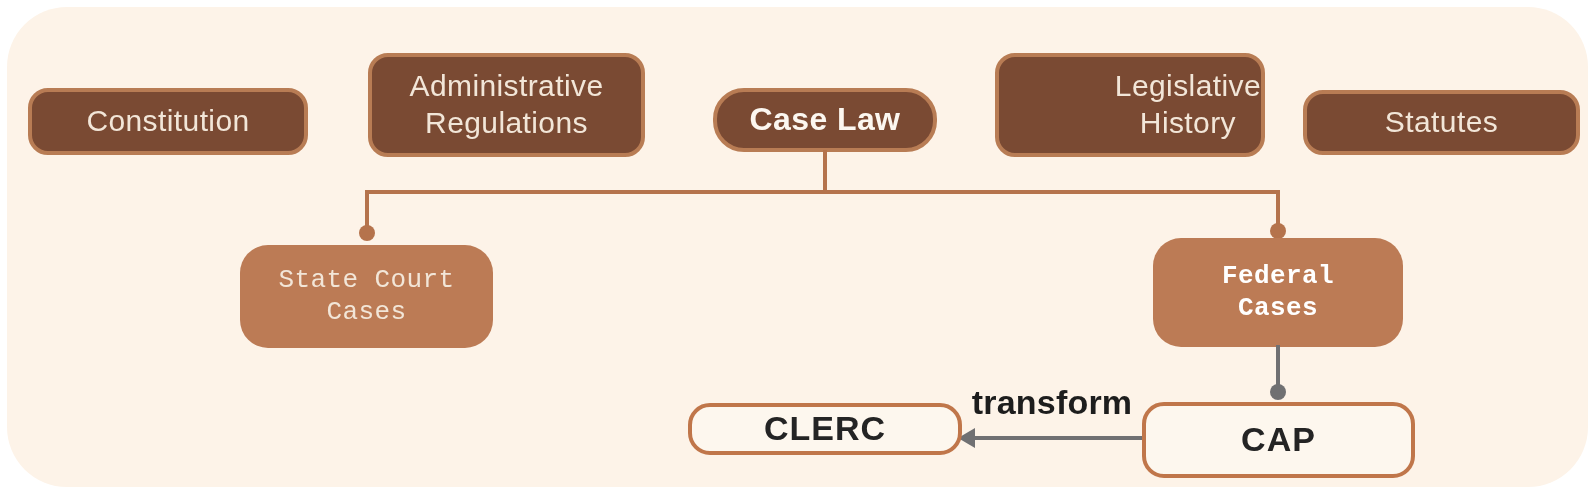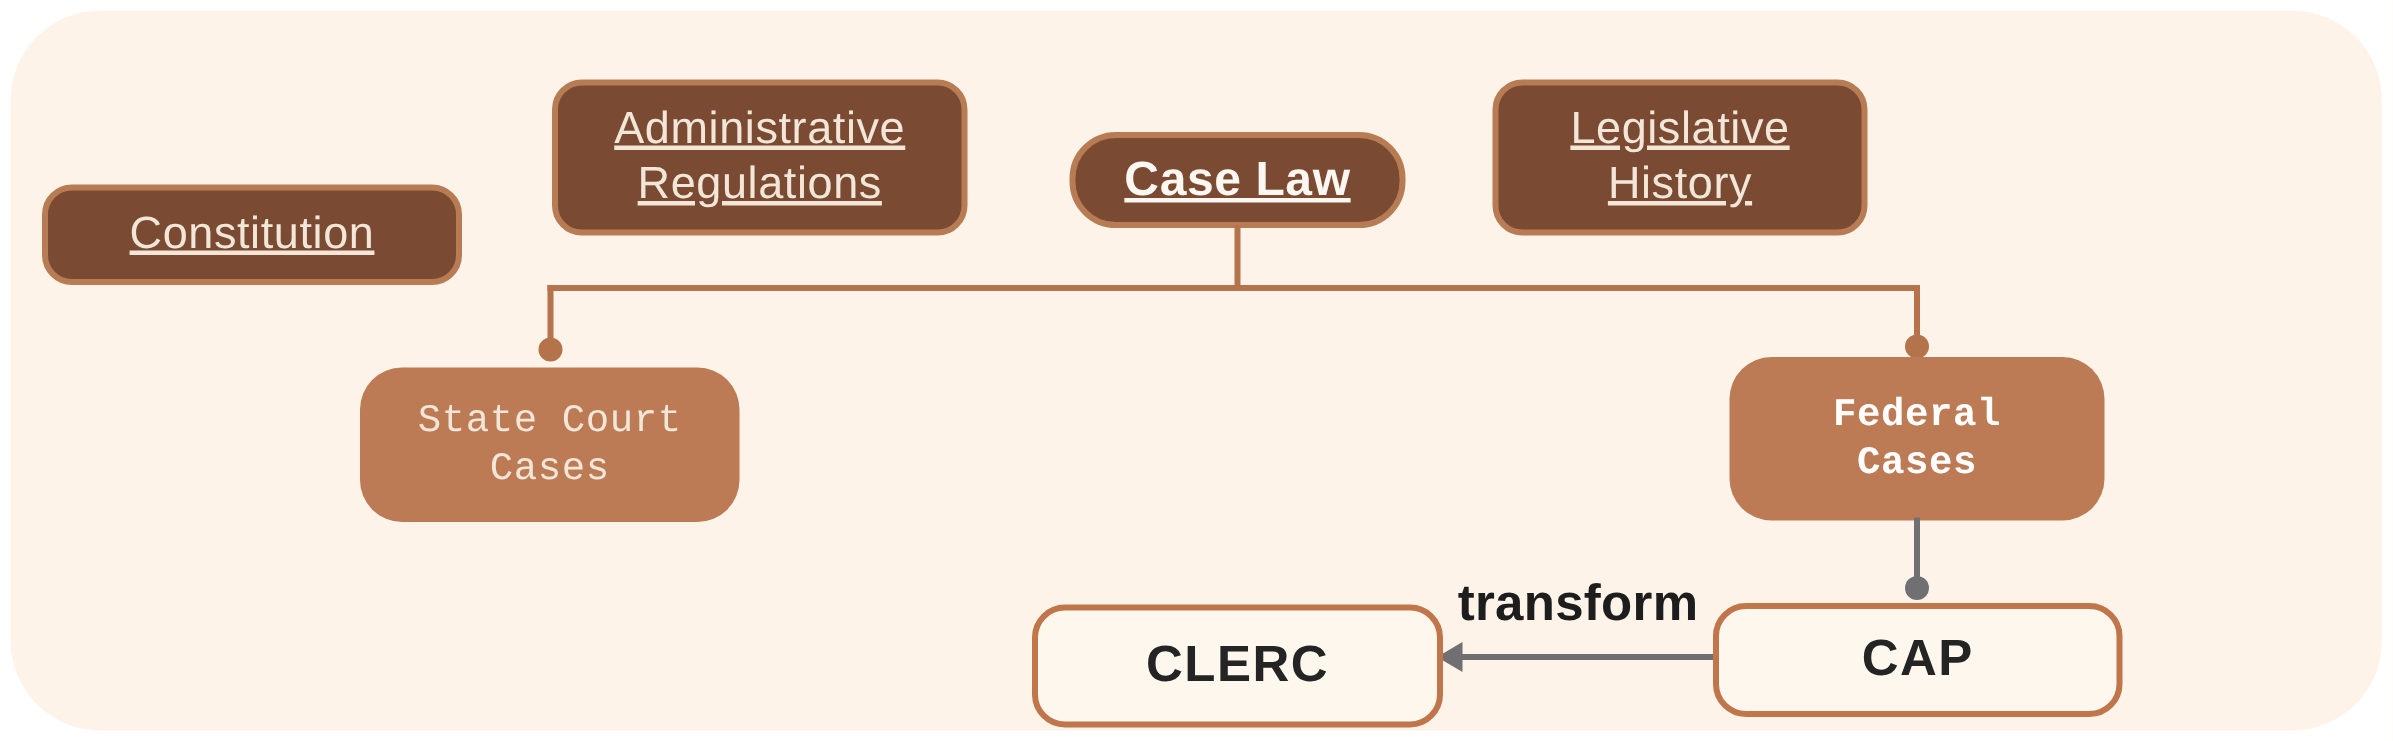--- a/index.html
+++ b/index.html
@@ -27,21 +27,21 @@
     position:absolute;left:7px;top:7px;right:7px;bottom:7px;
     background:var(--bg-panel);border-radius:60px;
   }
   .node{
     position:absolute;display:flex;align-items:center;justify-content:center;
     text-align:center;white-space:pre-line;letter-spacing:0.4px;line-height:1.22;
   }
   .node--dark{
     background:var(--dark-fill);
     border:4px solid var(--dark-border);
-    border-radius:20px;color:var(--text-light);font-size:30px;font-weight:400;text-decoration:underline;
+    border-radius:20px;color:var(--text-light);font-size:30px;font-weight:400;
   }
   .node--dark-bold{font-weight:700;color:var(--text-bright);font-size:32px;border-radius:31px;}
   .node--mid{
     background:var(--terracotta);border-radius:28px;
     color:var(--text-light);font-size:26px;font-family:Liberation Mono, monospace;
   }
   .node--mid-bold{font-weight:700;color:#ffffff;}
   .node--light{
     background:var(--light-fill);
     border:4px solid var(--light-border);
@@ -55,28 +55,28 @@
   .arrowhead{
     position:absolute;width:0;height:0;
     border-top:10px solid transparent;border-bottom:10px solid transparent;
     border-right:17px solid var(--line-gray);
   }
   .edge-label{
     position:absolute;left:962px;top:383px;width:180px;text-align:center;
     font-size:34px;font-weight:700;color:#1d1d1d;letter-spacing:0.2px;
   }
   
-  .n-constitution{left:28px;top:88px;width:280px;height:67px;margin-top:35px;}
+  .n-constitution{left:28px;top:88px;width:280px;height:67px;}
   .n-admin{left:368px;top:53px;width:277px;height:104px;}
   .n-caselaw{left:713px;top:88px;width:224px;height:64px;}
-  .n-leghistory{left:995px;top:53px;width:250px;height:104px;}
+  .n-leghistory{left:995px;top:53px;width:270px;height:104px;justify-content:flex-end;}
   .n-statutes{left:1303px;top:90px;width:277px;height:65px;}
   .n-statecourt{left:240px;top:245px;width:253px;height:103px;}
   .n-federal{left:1153px;top:238px;width:250px;height:109px;justify-content:center;}
-  .n-clerc{left:688px;top:403px;width:274px;height:82px;}
+  .n-clerc{left:688px;top:403px;width:274px;height:52px;}
   .n-cap{left:1142px;top:402px;width:273px;height:76px;}
   
   .c-caselaw-drop{left:823px;top:150px;width:4px;height:42px;}
   .c-branch{left:365px;top:190px;width:915px;height:4px;}
   .c-left-drop{left:365px;top:190px;width:4px;height:38px;}
   .c-right-drop{left:1276px;top:190px;width:4px;height:35px;}
   .d-left{left:359px;top:225px;}
   .d-right{left:1270px;top:223px;}
   .c-federal-drop{left:1276px;top:345px;width:4px;height:42px;}
   .d-cap{left:1270px;top:384px;}
@@ -96,20 +96,23 @@
     <span>Administrative
 Regulations</span>
   </div>
   <div class="node node--dark node--dark-bold n-caselaw">
     <span>Case Law</span>
   </div>
   <div class="node node--dark n-leghistory">
     <span>Legislative
 History</span>
   </div>
+  <div class="node node--dark n-statutes">
+    <span>Statutes</span>
+  </div>
 
   <div class="line c-caselaw-drop"></div>
   <div class="line c-branch"></div>
   <div class="line c-left-drop"></div>
   <div class="line c-right-drop"></div>
   <div class="dot d-left"></div>
   <div class="dot d-right"></div>
 
   <div class="node node--mid n-statecourt">
     <span>State Court

